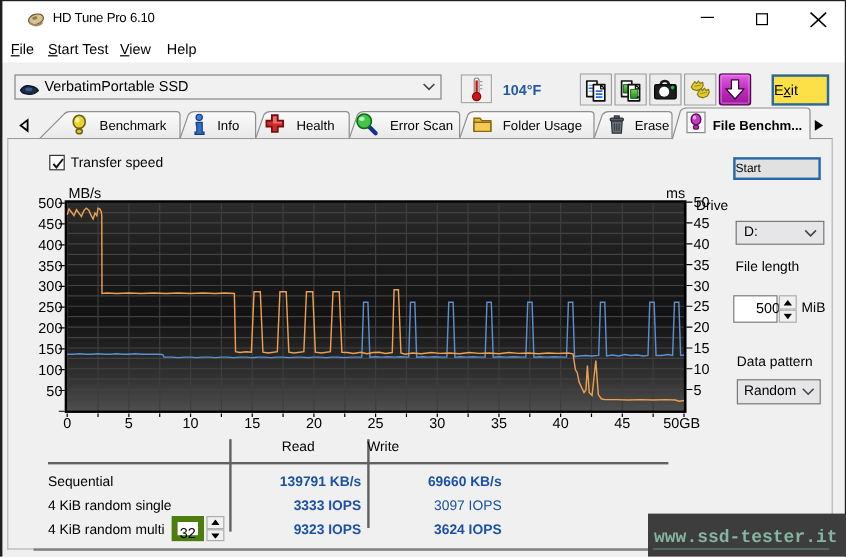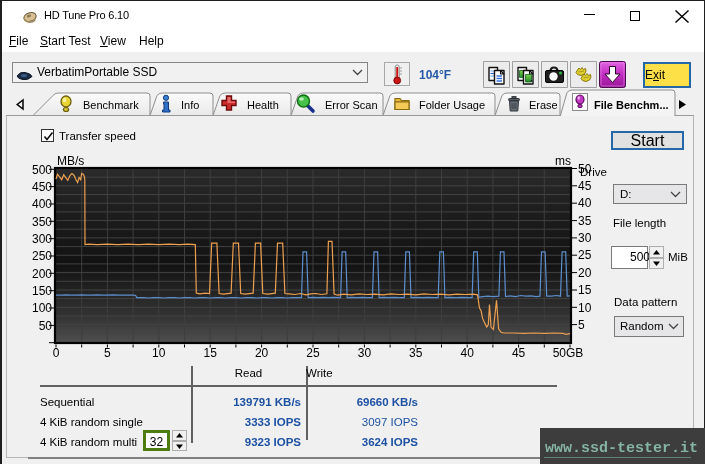--- a/index.html
+++ b/index.html
@@ -345,33 +345,33 @@
 <div class="abs t11" style="left:40px;top:396px">Sequential</div>
 <div class="abs t11" style="left:40px;top:416px">4 KiB random single</div>
 <div class="abs t11" style="left:40px;top:436px">4 KiB random multi</div>
 <div class="abs t11" style="left:141px;top:396px;width:160px;text-align:right;font-weight:bold;color:#1c51a3">139791 KB/s</div>
 <div class="abs t11" style="left:141px;top:416px;width:160px;text-align:right;font-weight:bold;color:#1c51a3">3333 IOPS</div>
 <div class="abs t11" style="left:141px;top:436px;width:160px;text-align:right;font-weight:bold;color:#1c51a3">9323 IOPS</div>
 <div class="abs t11" style="left:258px;top:396px;width:160px;text-align:right;font-weight:bold;color:#1c51a3">69660 KB/s</div>
 <div class="abs t11" style="left:258px;top:416px;width:160px;text-align:right;font-weight:normal;color:#1c51a3">3097 IOPS</div>
 <div class="abs t11" style="left:258px;top:436px;width:160px;text-align:right;font-weight:bold;color:#1c51a3">3624 IOPS</div>
 
-<div class="abs" style="left:143px;top:430px;width:27px;height:21px;background:#fff;border:3px solid #4d7c0f;
+<div class="abs" style="left:143px;top:430px;width:27px;height:21px;background:#fff;border:5px solid #4d7c0f;
  font-size:12px;text-align:center;line-height:19px">32</div>
 <div class="abs" style="left:172px;top:430px;width:15px;height:10.5px;background:#f0f0f0;border:1px solid #adadad"></div>
 <div class="abs" style="left:172px;top:440.5px;width:15px;height:10.5px;background:#f0f0f0;border:1px solid #adadad"></div>
 <svg class="abs" style="left:176px;top:433px" width="7" height="5" viewBox="0 0 7 5">
     <path d="M0,4.5 L3.5,0 L7,4.5 Z"></path>
   </svg>
 <svg class="abs" style="left:176px;top:443.5px" width="7" height="5" viewBox="0 0 7 5">
     <path d="M0,0.5 L3.5,5 L7,0.5 Z"></path>
   </svg>
 
 <div class="abs" style="left:611px;top:131px;width:73px;height:19px;background:#e1e1e1;border:2px solid #2568a8;
- font-size:16px;text-align:center;line-height:15px">Start</div>
+ font-size:10px;text-align:left;line-height:15px">Start</div>
 <div class="abs t11" style="left:580px;top:166px">Drive</div>
 <div class="abs" style="left:613px;top:184px;width:74px;height:20px;background:#e6e6e8;border:1px solid #7a7a7a"></div>
 <div class="abs t11" style="left:620px;top:188px">D:</div>
 <svg style="position:absolute;left:670px;top:191px" width="11" height="7" viewBox="0 0 11 7">
 <path d="M1,1 L5.5,5.5 L10,1" fill="none" stroke="#444" stroke-width="1.3"></path>
   </svg>
 <div class="abs t11" style="left:613px;top:217px">File length</div>
 <div class="abs" style="left:611px;top:246px;width:37px;height:23px;background:#fff;border:1px solid #7a7a7a;
  font-size:12px;line-height:21px;padding-left:18px">50000</div>
 <div class="abs" style="left:649px;top:246px;width:15px;height:11.5px;background:#f0f0f0;border:1px solid #adadad"></div>

